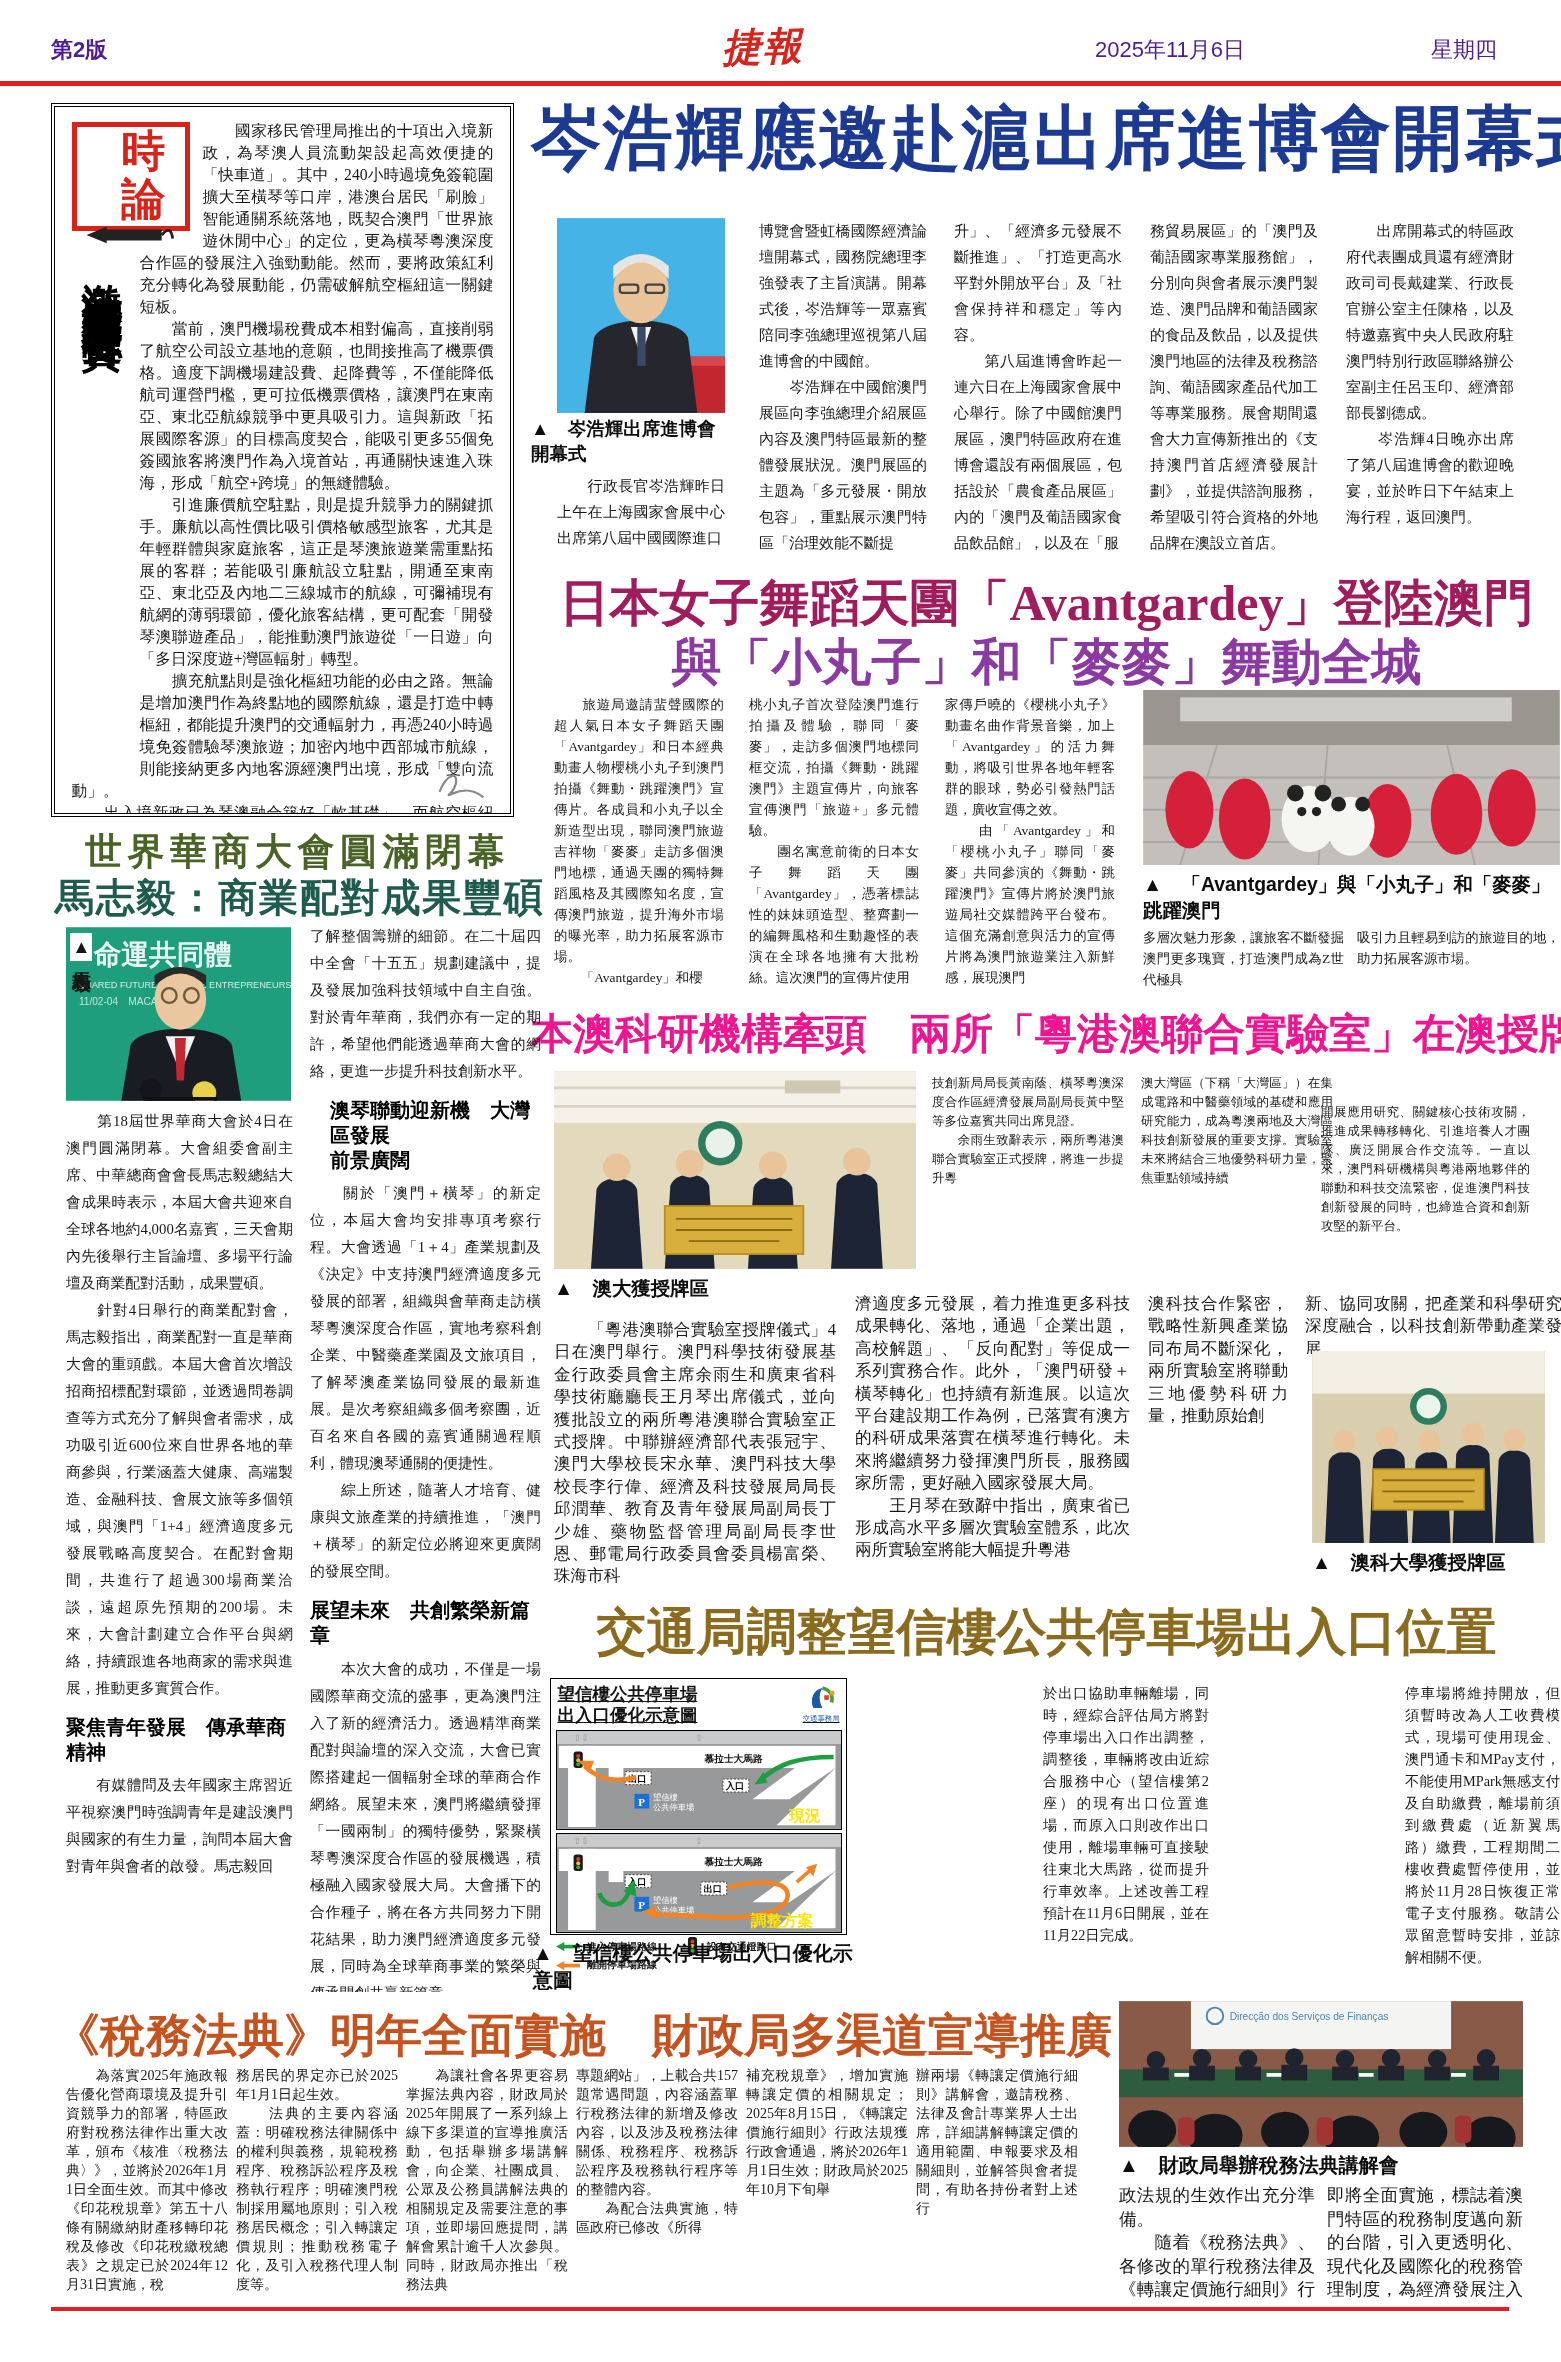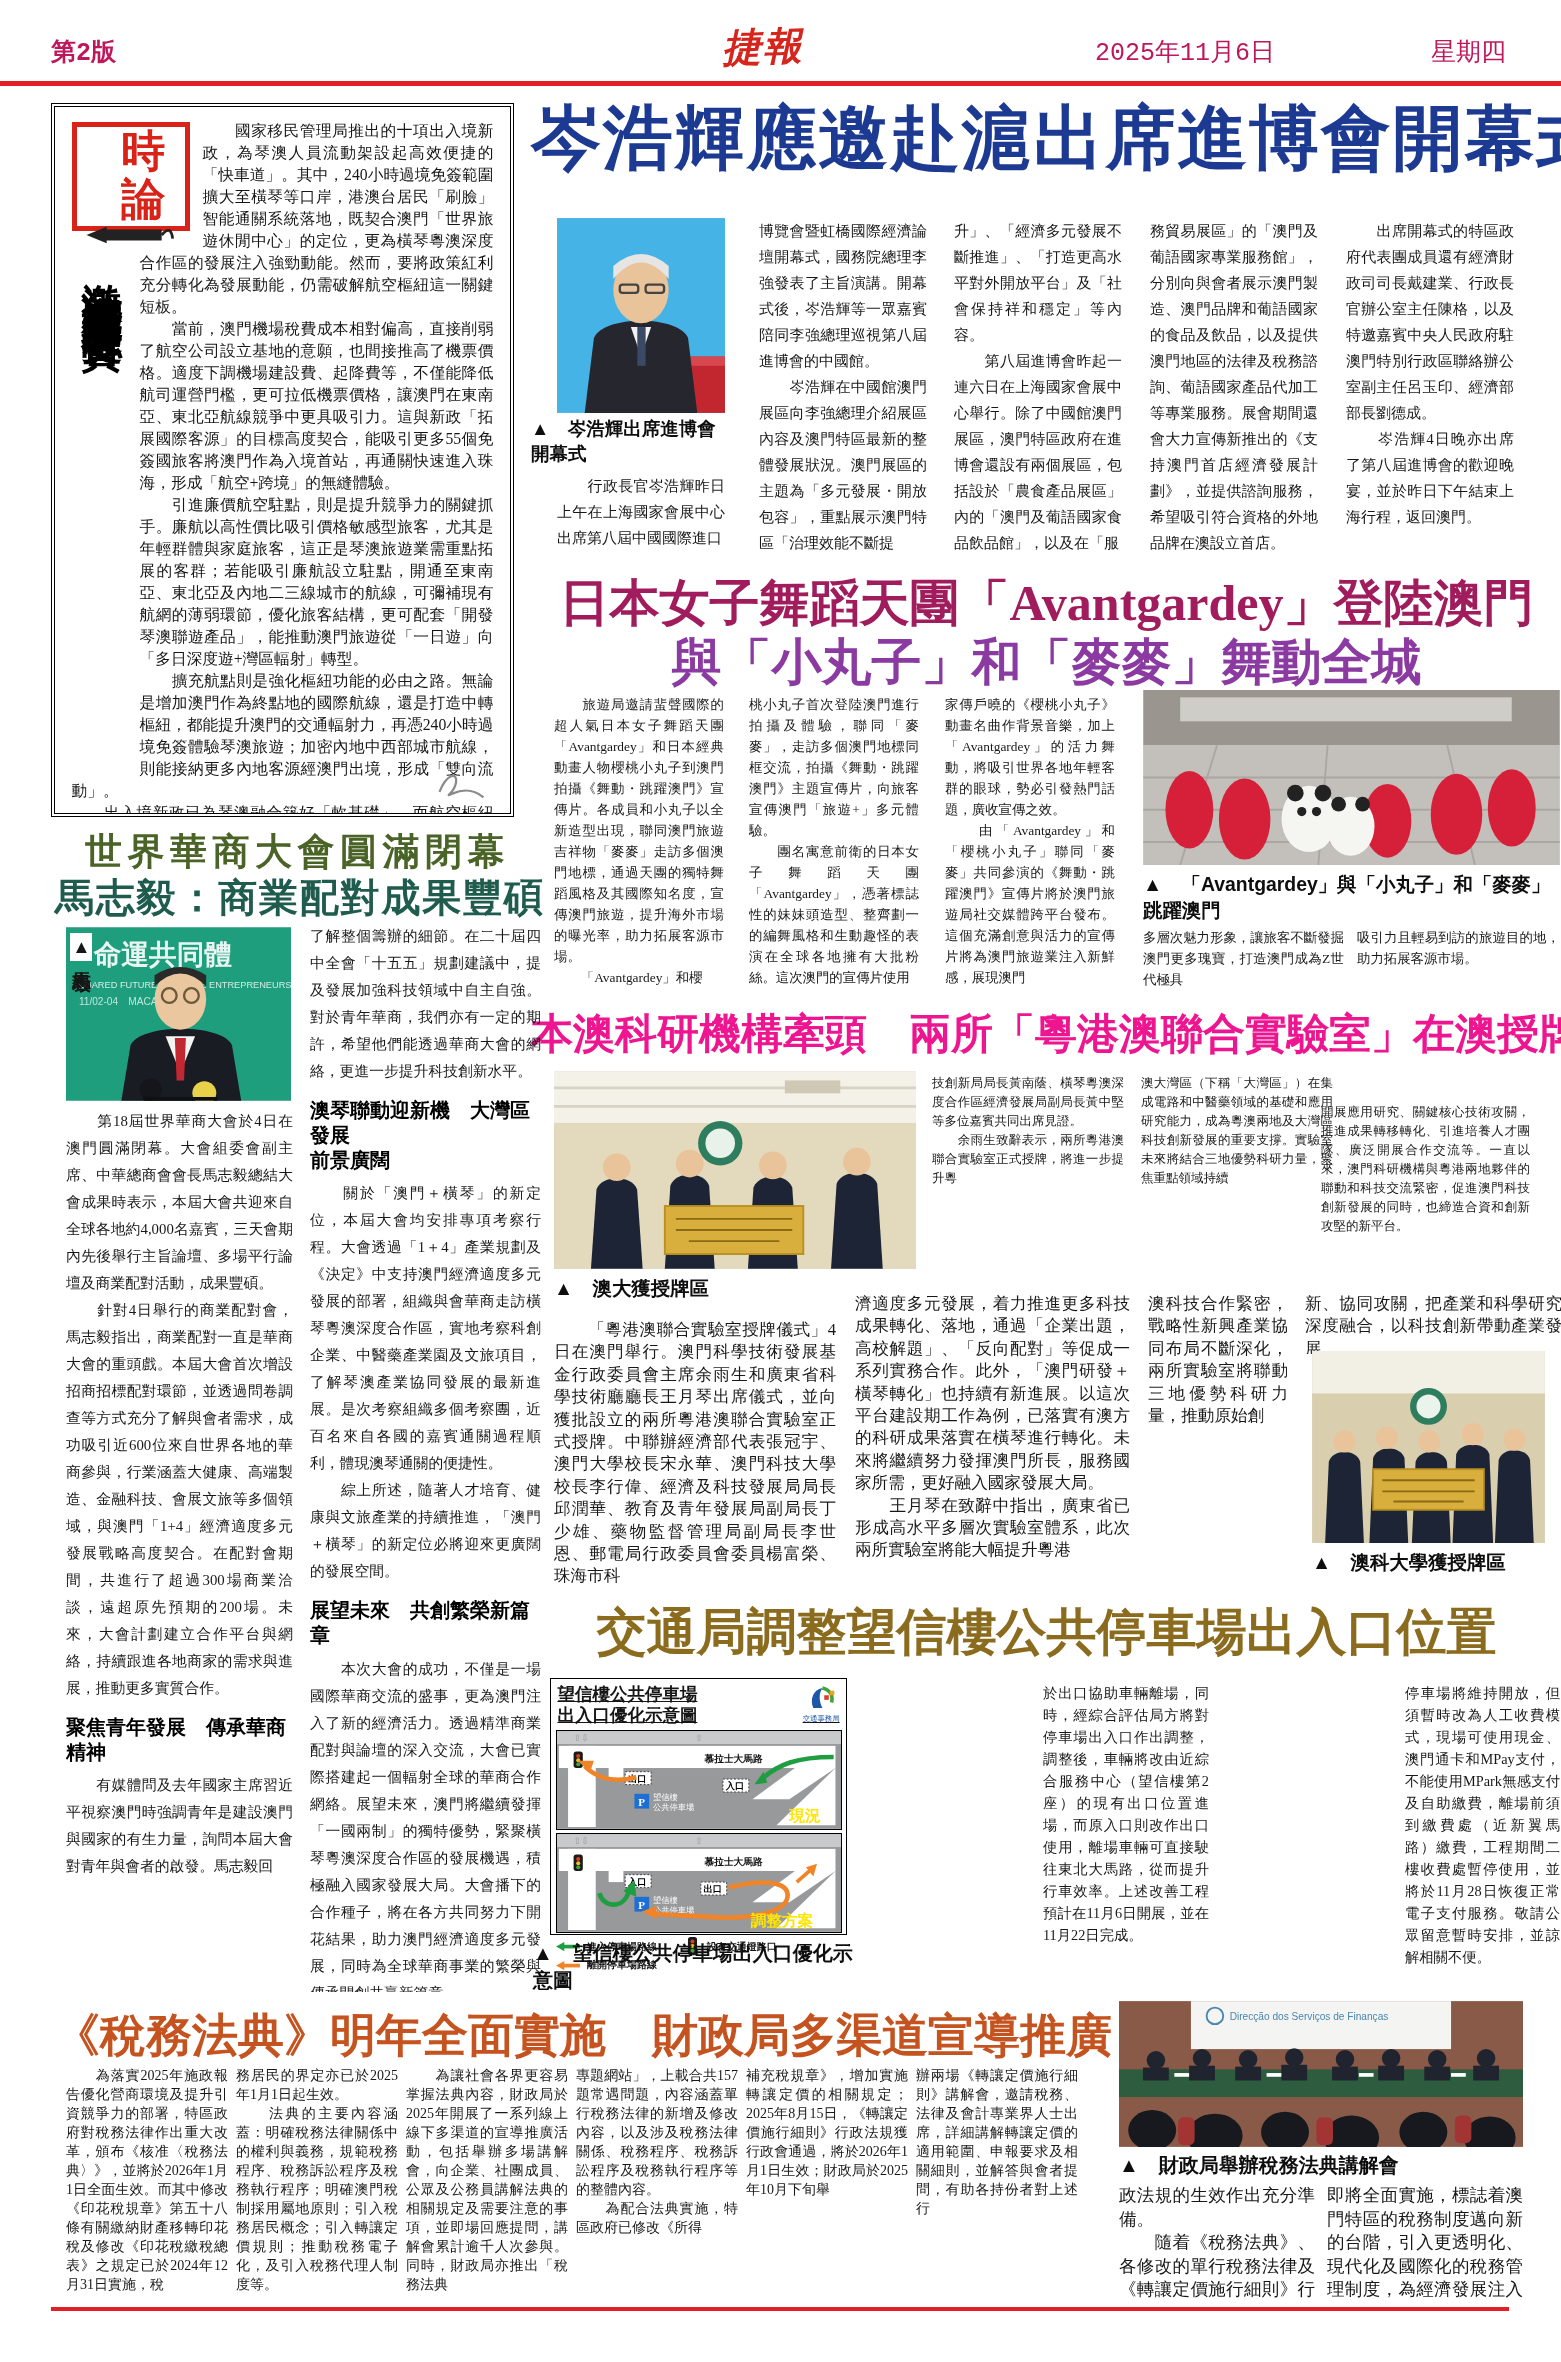--- a/index.html
+++ b/index.html
@@ -5,21 +5,21 @@
   html,body{margin:0;padding:0;background:#ffffff;}
   body{font-family:"Liberation Serif","DejaVu Serif",serif;color:#161616;}
   #page{position:relative;width:1562px;height:2363px;background:#fff;overflow:hidden;}
   .abs{position:absolute;}
   .body-col{text-align:justify;white-space:pre-line;overflow:hidden;color:#181818;}
   .hl{font-weight:700;text-align:center;white-space:nowrap;font-family:"Liberation Serif","DejaVu Serif",serif;}
   .cap{font-family:"Liberation Sans","DejaVu Sans",sans-serif;font-weight:700;color:#0e0e0e;line-height:1.35;}
   .subhead{font-family:"Liberation Sans","DejaVu Sans",sans-serif;font-weight:700;font-size:20px;color:#000;margin:13px 0 7.4px 0;line-height:1.25;}
   .photo{overflow:hidden;background:#d8d8d8;}
   
-  .hdr-txt{font-size:25px;font-weight:700;font-family:Liberation Mono, monospace;color:#be185d;}
+  .hdr-txt{font-size:22px;font-weight:700;font-family:Liberation Sans, sans-serif;color:#4c1d95;}
   .masthead{font-size:39px;font-weight:700;font-style:italic;color:#d6251d;letter-spacing:1.8px;transform:rotate(-2deg);}
   .red-rule{background:#e31e25;}
   
   .cm-box{border:4.6px double #000;box-sizing:border-box;padding:13px 16.6px;overflow:hidden;}
   .cm-logo{float:left;width:118px;height:109px;border:5.5px solid #d92318;box-sizing:border-box;margin:1.8px 13px 7.4px 0;text-align:center;background:#fff;}
   .cm-logo-txt{font-family:"Liberation Sans","DejaVu Sans",sans-serif;font-weight:900;font-size:44px;color:#d92318;line-height:1.1;letter-spacing:1.8px;padding-left:27px;}
   .cm-title{float:left;clear:left;writing-mode:vertical-rl;text-orientation:upright;font-weight:900;font-size:41px;letter-spacing:3.7px;line-height:1.2;width:55px;height:513px;margin:13px 13px 0 0;color:#000;}
   .cm-p{font-size:15.7px;line-height:22px;text-align:justify;}
   
   .lead-hl{font-size:70px;color:#1d3a93;letter-spacing:1.8px;}
@@ -432,21 +432,21 @@
   </div>
 
   <div class="abs" style="left:66px;top:1108px;width:227px;height:884px;overflow:hidden;">
     <div class="body-col biz-col">　　第18屆世界華商大會於4日在澳門圓滿閉幕。大會組委會副主席、中華總商會會長馬志毅總結大會成果時表示，本屆大會共迎來自全球各地約4,000名嘉賓，三天會期內先後舉行主旨論壇、多場平行論壇及商業配對活動，成果豐碩。
 　　針對4日舉行的商業配對會，馬志毅指出，商業配對一直是華商大會的重頭戲。本屆大會首次增設招商招標配對環節，並透過問卷調查等方式充分了解與會者需求，成功吸引近600位來自世界各地的華商參與，行業涵蓋大健康、高端製造、金融科技、會展文旅等多個領域，與澳門「1+4」經濟適度多元發展戰略高度契合。在配對會期間，共進行了超過300場商業洽談，遠超原先預期的200場。未來，大會計劃建立合作平台與網絡，持續跟進各地商家的需求與進展，推動更多實質合作。</div>
     <div class="subhead">聚焦青年發展　傳承華商精神</div>
     <div class="body-col biz-col">　　有媒體問及去年國家主席習近平視察澳門時強調青年是建設澳門與國家的有生力量，詢問本屆大會對青年與會者的啟發。馬志毅回</div>
   </div>
   <div class="abs" style="left:310px;top:923px;width:231px;height:1069px;overflow:hidden;">
     <div class="body-col biz-col">了解整個籌辦的細節。在二十屆四中全會「十五五」規劃建議中，提及發展加強科技領域中自主自強。對於青年華商，我們亦有一定的期許，希望他們能透過華商大會的網絡，更進一步提升科技創新水平。</div>
-    <div class="subhead" style="white-space:pre-line;">澳琴聯動迎新機　大灣區發展
+    <div class="subhead" style="white-space:pre-line;margin-left:20px;">澳琴聯動迎新機　大灣區發展
 前景廣闊</div>
     <div class="body-col biz-col">　　關於「澳門＋橫琴」的新定位，本屆大會均安排專項考察行程。大會透過「1＋4」產業規劃及《決定》中支持澳門經濟適度多元發展的部署，組織與會華商走訪橫琴粵澳深度合作區，實地考察科創企業、中醫藥產業園及文旅項目，了解琴澳產業協同發展的最新進展。是次考察組織多個考察團，近百名來自各國的嘉賓通關過程順利，體現澳琴通關的便捷性。
 　　綜上所述，隨著人才培育、健康與文旅產業的持續推進，「澳門＋橫琴」的新定位必將迎來更廣闊的發展空間。</div>
     <div class="subhead">展望未來　共創繁榮新篇章</div>
     <div class="body-col biz-col">　　本次大會的成功，不僅是一場國際華商交流的盛事，更為澳門注入了新的經濟活力。透過精準商業配對與論壇的深入交流，大會已實際搭建起一個輻射全球的華商合作網絡。展望未來，澳門將繼續發揮「一國兩制」的獨特優勢，緊聚橫琴粵澳深度合作區的發展機遇，積極融入國家發展大局。大會播下的合作種子，將在各方共同努力下開花結果，助力澳門經濟適度多元發展，同時為全球華商事業的繁榮與傳承開創共贏新篇章。</div>
   </div>
 
 </div>
 
 

